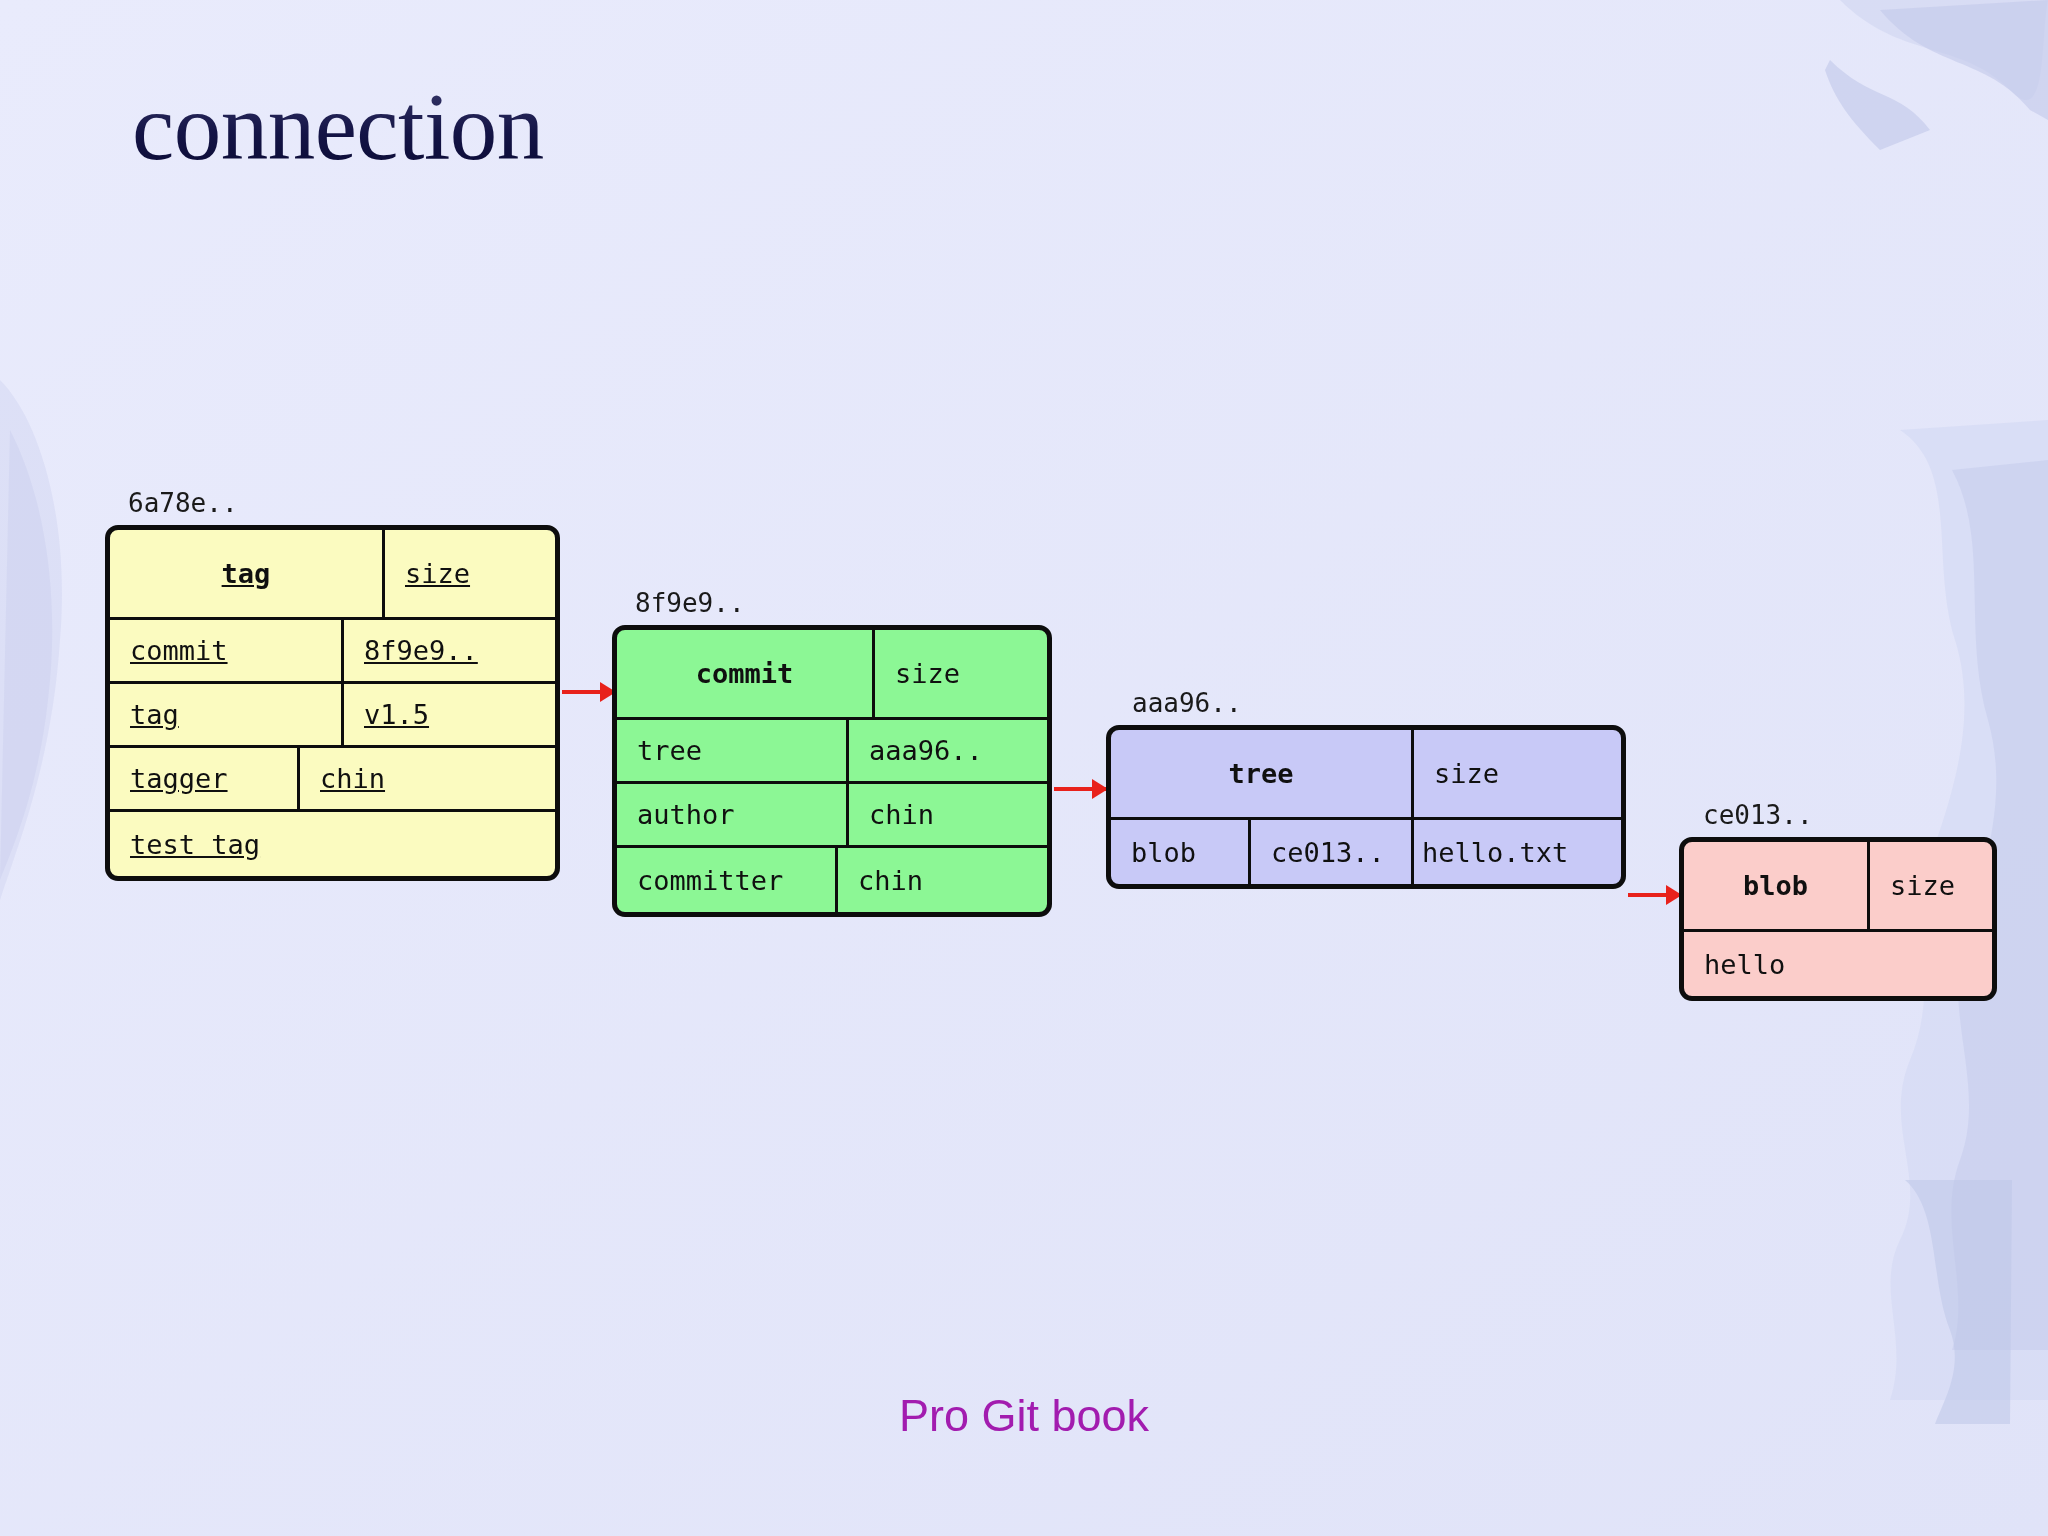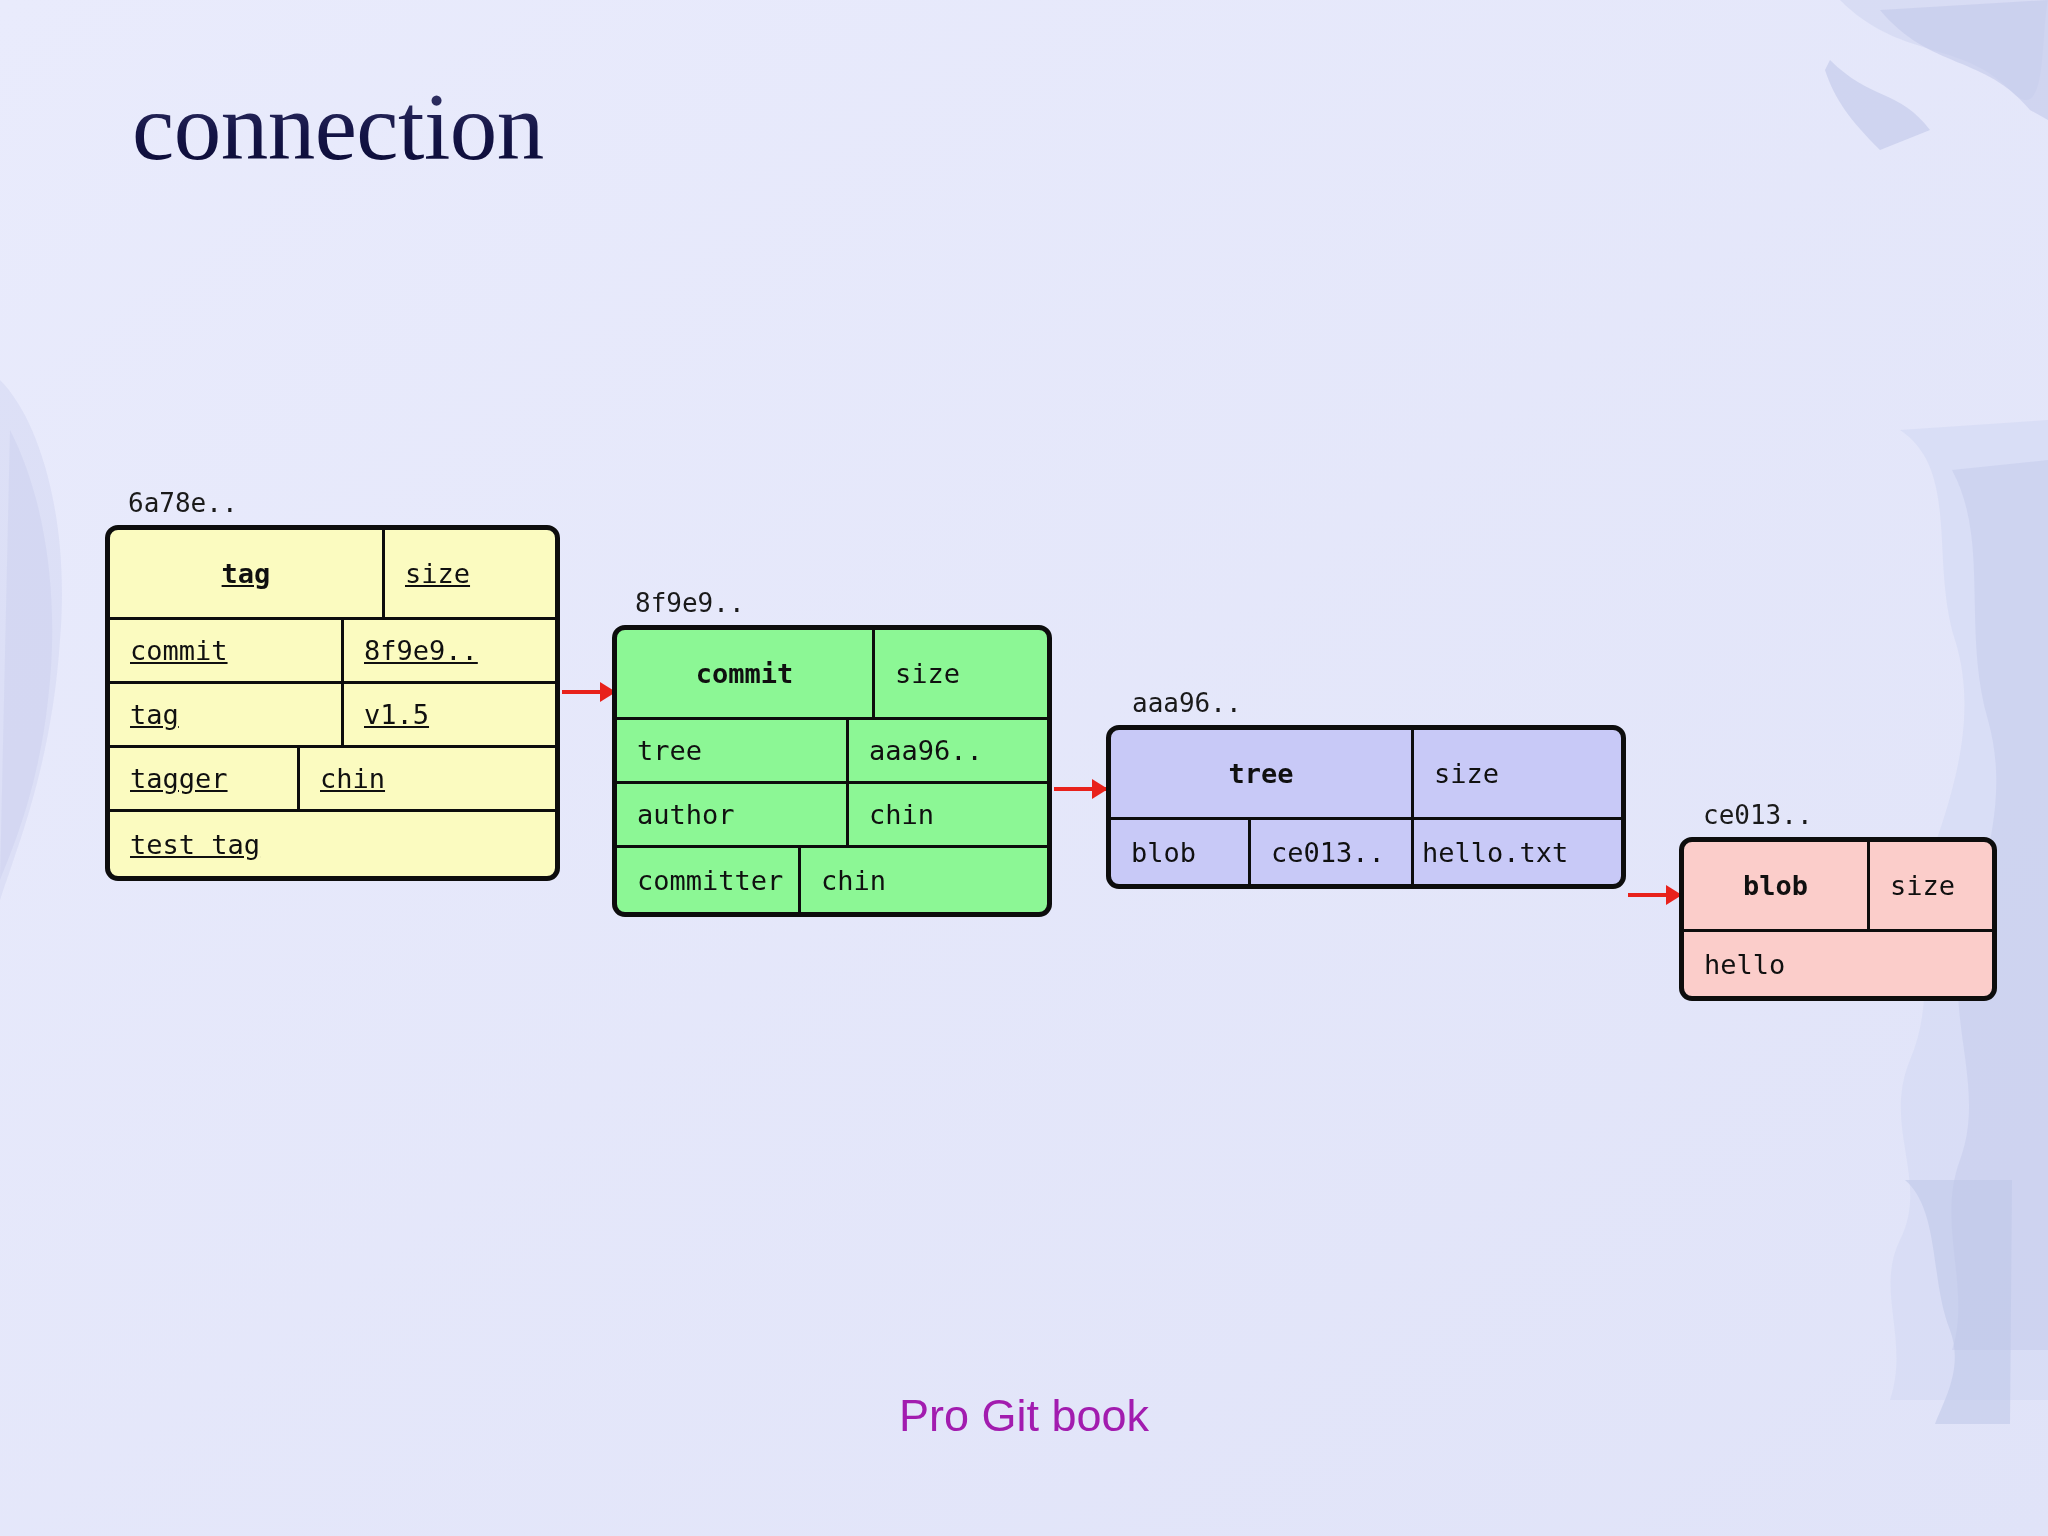--- a/index.html
+++ b/index.html
@@ -197,21 +197,21 @@
     </div>
     <div class="grow tall">
       <div class="gcell" style="width:232px;">tree</div>
       <div class="gcell" style="flex:1;">aaa96..</div>
     </div>
     <div class="grow tall">
       <div class="gcell" style="width:232px;">author</div>
       <div class="gcell" style="flex:1;">chin</div>
     </div>
     <div class="grow tall">
-      <div class="gcell" style="width:184px;">committer</div>
+      <div class="gcell" style="width:221px;">committer</div>
       <div class="gcell" style="flex:1;">chin</div>
     </div>
   </div>
 
   <div class="arrow" style="left:1054px; top:787px; width:52px;"></div>
 
   <div class="obj-label" style="left:1132px; top:688px;">aaa96..</div>
 
   <div class="gbox tree-box" style="left:1106px; top:725px; width:520px;">
     <div class="grow header">

